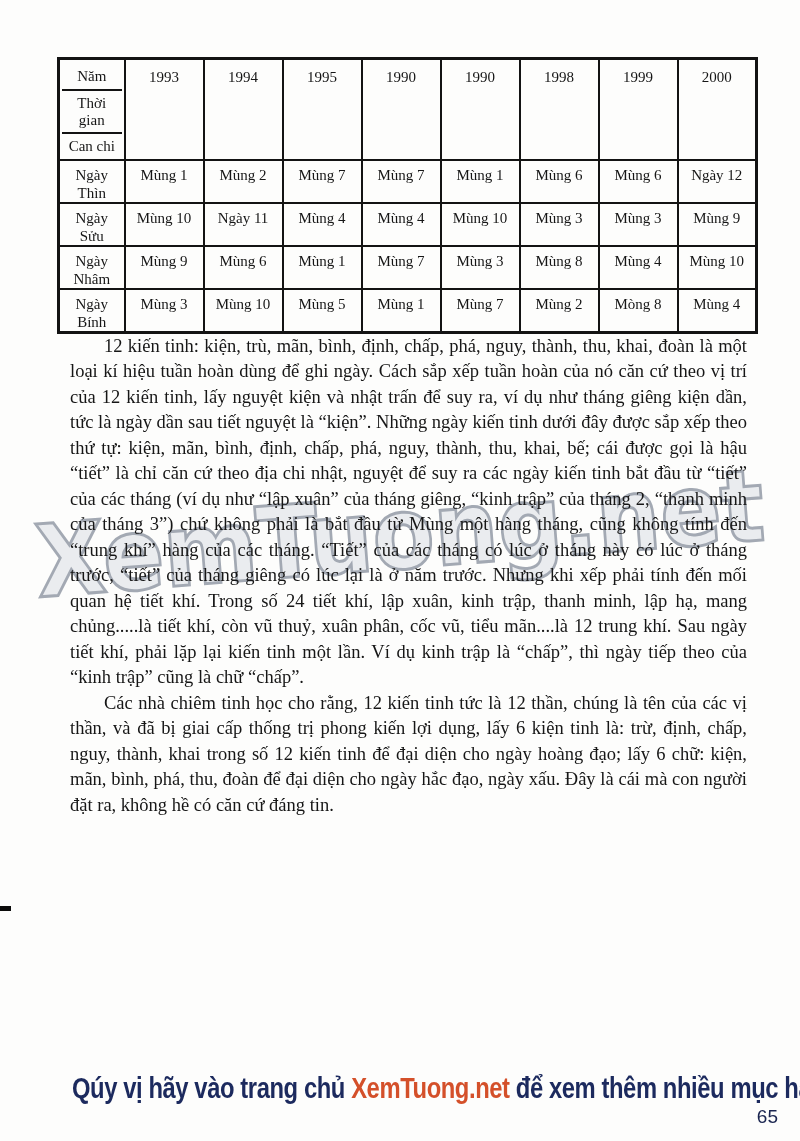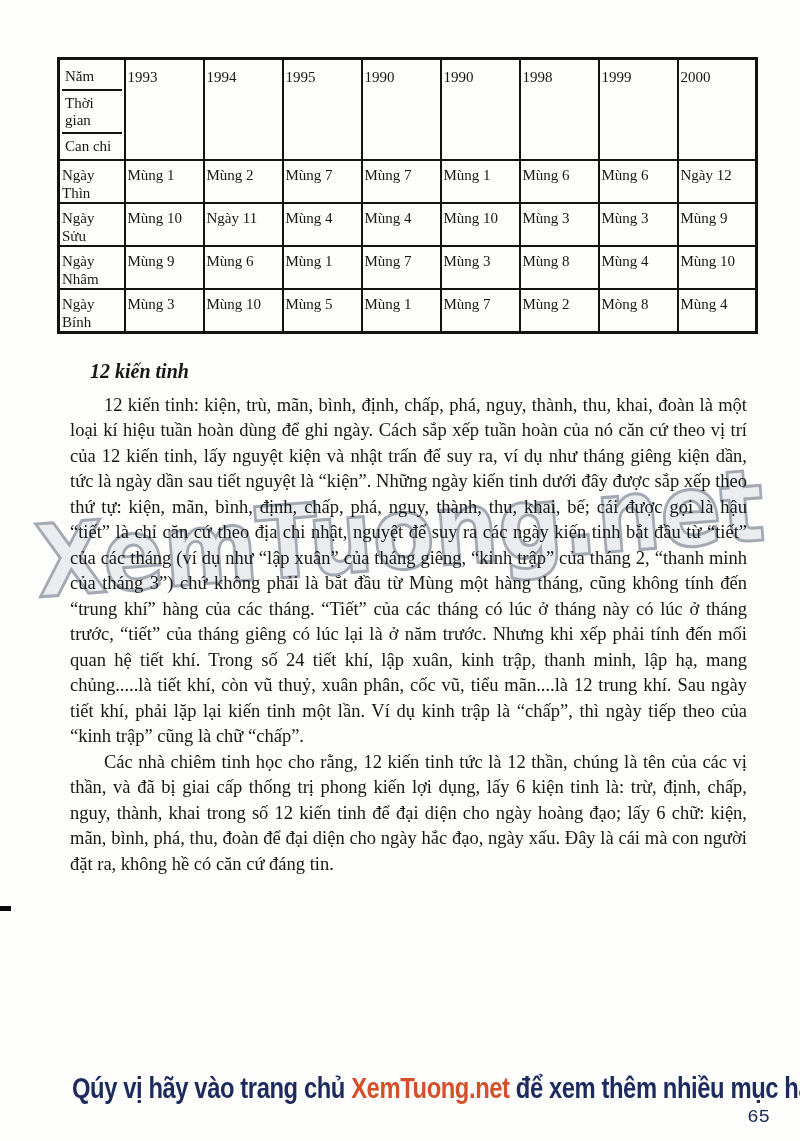--- a/index.html
+++ b/index.html
@@ -7,43 +7,43 @@
         font-family:"Liberation Serif","DejaVu Serif",serif;color:#161616;}
   
   .watermark{position:absolute;left:36px;top:504px;z-index:0;white-space:nowrap;
         font-family:"DejaVu Sans",sans-serif;font-weight:bold;font-size:100px;
         color:#eaecef;-webkit-text-stroke:3px #a3a9b3;
         transform:rotate(-4.5deg) scaleX(0.9);transform-origin:left center;}
   .content{position:relative;z-index:1;}
   
   table.cal{border-collapse:collapse;table-layout:fixed;width:698px;margin:57px 0 0 57px;
         font-size:15px;border:3px solid #131313;}
-  table.cal td{border:2px solid #131313;text-align:left;vertical-align:top;
+  table.cal td{border:2px solid #131313;text-align:center;vertical-align:top;
         padding:5px 2px 0 2px;line-height:1.2;}
   td.corner{padding:0;}
   .corner-seg{padding:2px 3px;}
   .corner-top{border-bottom:2px solid #131313;height:20px;}
   .corner-mid{border-bottom:2px solid #131313;min-height:34px;line-height:1.15;padding-top:4px;}
   .corner-bot{height:20px;padding-top:3px;}
   tr.head td.year{height:76px;padding-top:8px;}
   tr.dataRow td{height:36px;}
   td.rowLabel{padding-top:4px;}
   
   h2.heading{margin:26px 0 10px 90px;font-size:20px;font-weight:bold;font-style:italic;}
   .bodyText{margin:0 53px 0 70px;}
   .bodyText p{margin:0;font-size:18.5px;line-height:25.5px;text-align:justify;text-indent:34px;}
   
   .marginDash{position:absolute;left:0;top:906px;width:11px;height:5px;background:#0b0b0b;z-index:2;}
   
   .footer{position:absolute;left:0;width:800px;top:1072px;text-align:center;z-index:2;
         font-family:"Liberation Sans","DejaVu Sans",sans-serif;font-weight:bold;
         font-size:29px;letter-spacing:-0.5px;white-space:nowrap;
         transform:scaleX(0.82);transform-origin:center;}
-  .pageNumber{position:absolute;right:30px;top:1106px;font-size:19px;z-index:2;
-        font-family:Liberation Mono, monospace;}
+  .pageNumber{position:absolute;right:22px;top:1106px;font-size:19px;z-index:2;
+        font-family:Liberation Sans, sans-serif;}
 </style>
 </head>
 <body>
 
 <div class="page">
 
   <div class="watermark" style="color: rgb(234, 236, 239);">XemTuong.net</div>
 
   <div class="content">
 
@@ -115,21 +115,20 @@
         <td>Mùng 5</td>
         <td>Mùng 1</td>
         <td>Mùng 7</td>
         <td>Mùng 2</td>
         <td>Mòng 8</td>
         <td>Mùng 4</td>
       </tr>
     </tbody>
       </table>
 
-    <h2 class="heading">12 kiến tinh</h2>
 
     <div class="bodyText">
       <p>12 kiến tinh: kiện, trù, mãn, bình, định, chấp, phá, nguy, thành, thu, khai, đoàn là một loại kí hiệu tuần hoàn dùng để ghi ngày. Cách sắp xếp tuần hoàn của nó căn cứ theo vị trí của 12 kiến tinh, lấy nguyệt kiện và nhật trấn để suy ra, ví dụ như tháng giêng kiện dần, tức là ngày dần sau tiết nguyệt là “kiện”. Những ngày kiến tinh dưới đây được sắp xếp theo thứ tự: kiện, mãn, bình, định, chấp, phá, nguy, thành, thu, khai, bế; cái được gọi là hậu “tiết” là chỉ căn cứ theo địa chi nhật, nguyệt để suy ra các ngày kiến tinh bắt đầu từ “tiết” của các tháng (ví dụ như “lập xuân” của tháng giêng, “kinh trập” của tháng 2, “thanh minh của tháng 3”) chứ không phải là bắt đầu từ Mùng một hàng tháng, cũng không tính đến “trung khí” hàng của các tháng. “Tiết” của các tháng có lúc ở tháng này có lúc ở tháng trước, “tiết” của tháng giêng có lúc lại là ở năm trước. Nhưng khi xếp phải tính đến mối quan hệ tiết khí. Trong số 24 tiết khí, lập xuân, kinh trập, thanh minh, lập hạ, mang chủng.....là tiết khí, còn vũ thuỷ, xuân phân, cốc vũ, tiểu mãn....là 12 trung khí. Sau ngày tiết khí, phải lặp lại kiến tinh một lần. Ví dụ kinh trập là “chấp”, thì ngày tiếp theo của “kinh trập” cũng là chữ “chấp”.</p>
       <p>Các nhà chiêm tinh học cho rằng, 12 kiến tinh tức là 12 thần, chúng là tên của các vị thần, và đã bị giai cấp thống trị phong kiến lợi dụng, lấy 6 kiện tinh là: trừ, định, chấp, nguy, thành, khai trong số 12 kiến tinh để đại diện cho ngày hoàng đạo; lấy 6 chữ: kiện, mãn, bình, phá, thu, đoàn để đại diện cho ngày hắc đạo, ngày xấu. Đây là cái mà con người đặt ra, không hề có căn cứ đáng tin.</p>
     </div>
 
   </div>
 
   <div class="marginDash"></div>
 

